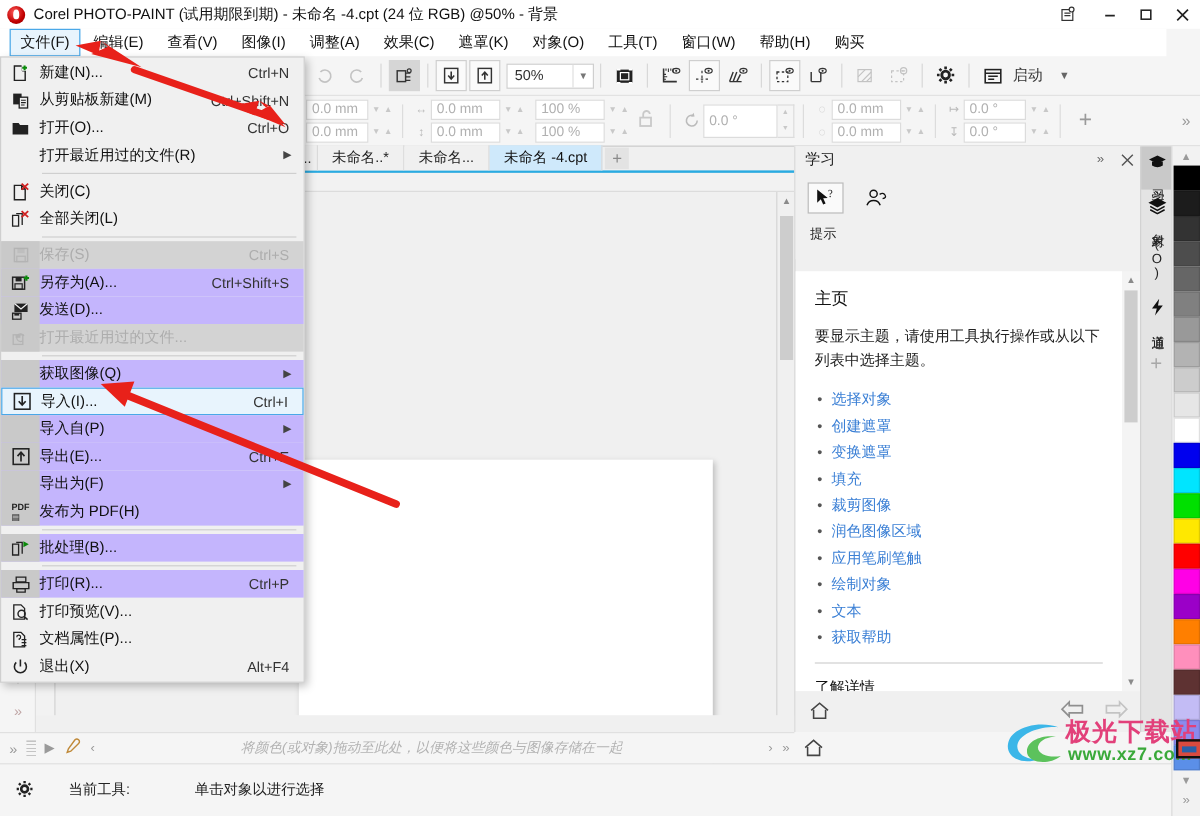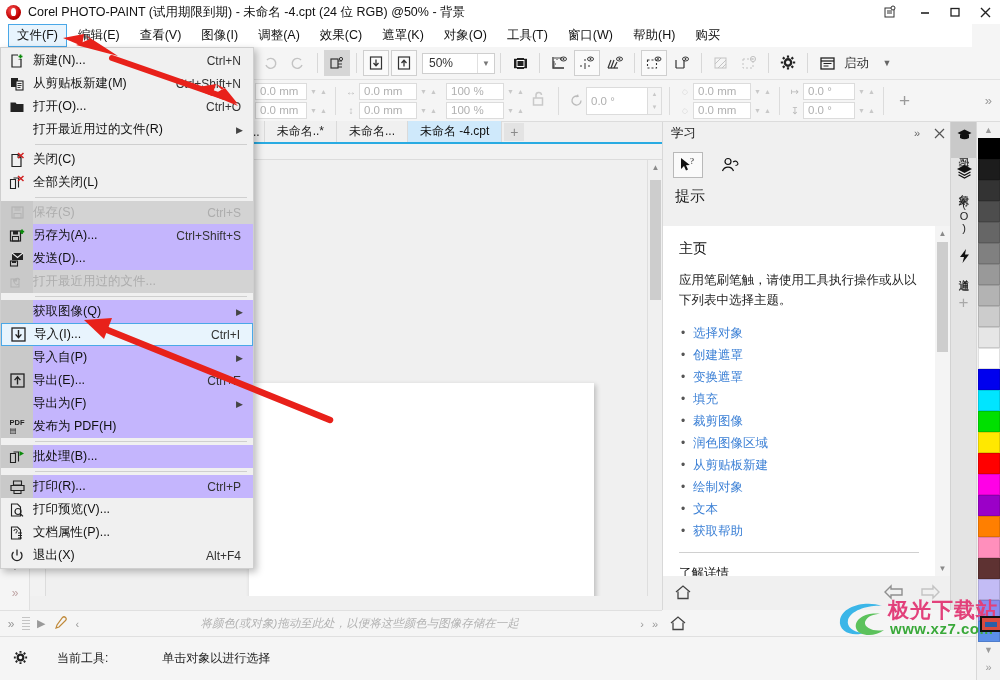--- a/index.html
+++ b/index.html
@@ -178,21 +178,21 @@
   .docker-head .hright { margin-left:auto; display:flex; align-items:center; }
   .dh-btn { width:22px; height:22px; display:flex; align-items:center; justify-content:center; color:#666; font-size:11px; }
   .docker-tools {
     height:72px; background:#f0f0f0; padding:8px 0 0 10px;
   }
   .dt-row { display:flex; align-items:center; gap:12px; }
   .dt-ic {
     width:30px; height:26px; display:flex; align-items:center; justify-content:center; color:#222;
   }
   .dt-ic.boxed { border:1px solid #b9b9b9; background:#fafafa; }
-  .hint-label { font-size:15px; color:#222; margin:9px 0 0 2px; }
+  .hint-label { font-size:11px; color:#222; margin:9px 0 0 2px; }
   .docker-body {
     position:absolute; left:0; top:104px; width:272px; height:350px;
     background:#fff; padding:14px 16px 0 16px; overflow:hidden;
   }
   .db-title { font-size:14px; color:#111; margin:0 0 12px 0; }
   .db-para { font-size:12.5px; color:#222; line-height:20px; margin:0 0 12px 0; }
   .db-list { list-style:none; margin:0; padding:0; }
   .db-list li { font-size:12.5px; line-height:22px; color:#3a7fd5; position:relative; padding-left:14px; }
   .db-list li::before {
     content:"•"; position:absolute; left:2px; top:0; color:#555; font-size:12px;
@@ -664,29 +664,29 @@
               <path d="M3.5 15 A5.8 5.8 0 0 1 14.5 15" fill="none" stroke="#111" stroke-width="1.2"></path>
               <path d="M14 6 q3-2 4.5 .5 q1.5 2.5 -2 3" fill="none" stroke="#111" stroke-width="1.1"></path>
             </svg>
         </div>
       </div>
       <div class="hint-label">提示</div>
     </div>
 
     <div class="docker-body">
       <div class="db-title">主页</div>
-      <p class="db-para">应用笔刷笔触，请使用工具执行操作或从以下列表中选择主题。</p>
+      <p class="db-para">要显示主题，请使用工具执行操作或从以下列表中选择主题。</p>
       <ul class="db-list">
         <li>选择对象</li>
         <li>创建遮罩</li>
         <li>变换遮罩</li>
         <li>填充</li>
         <li>裁剪图像</li>
         <li>润色图像区域</li>
-        <li>从剪贴板新建</li>
+        <li>应用笔刷笔触</li>
         <li>绘制对象</li>
         <li>文本</li>
         <li>获取帮助</li>
       </ul>
       <hr class="db-hr">
       <div class="db-sub">了解详情</div>
 
     </div>
 
     <div class="docker-vscroll">

